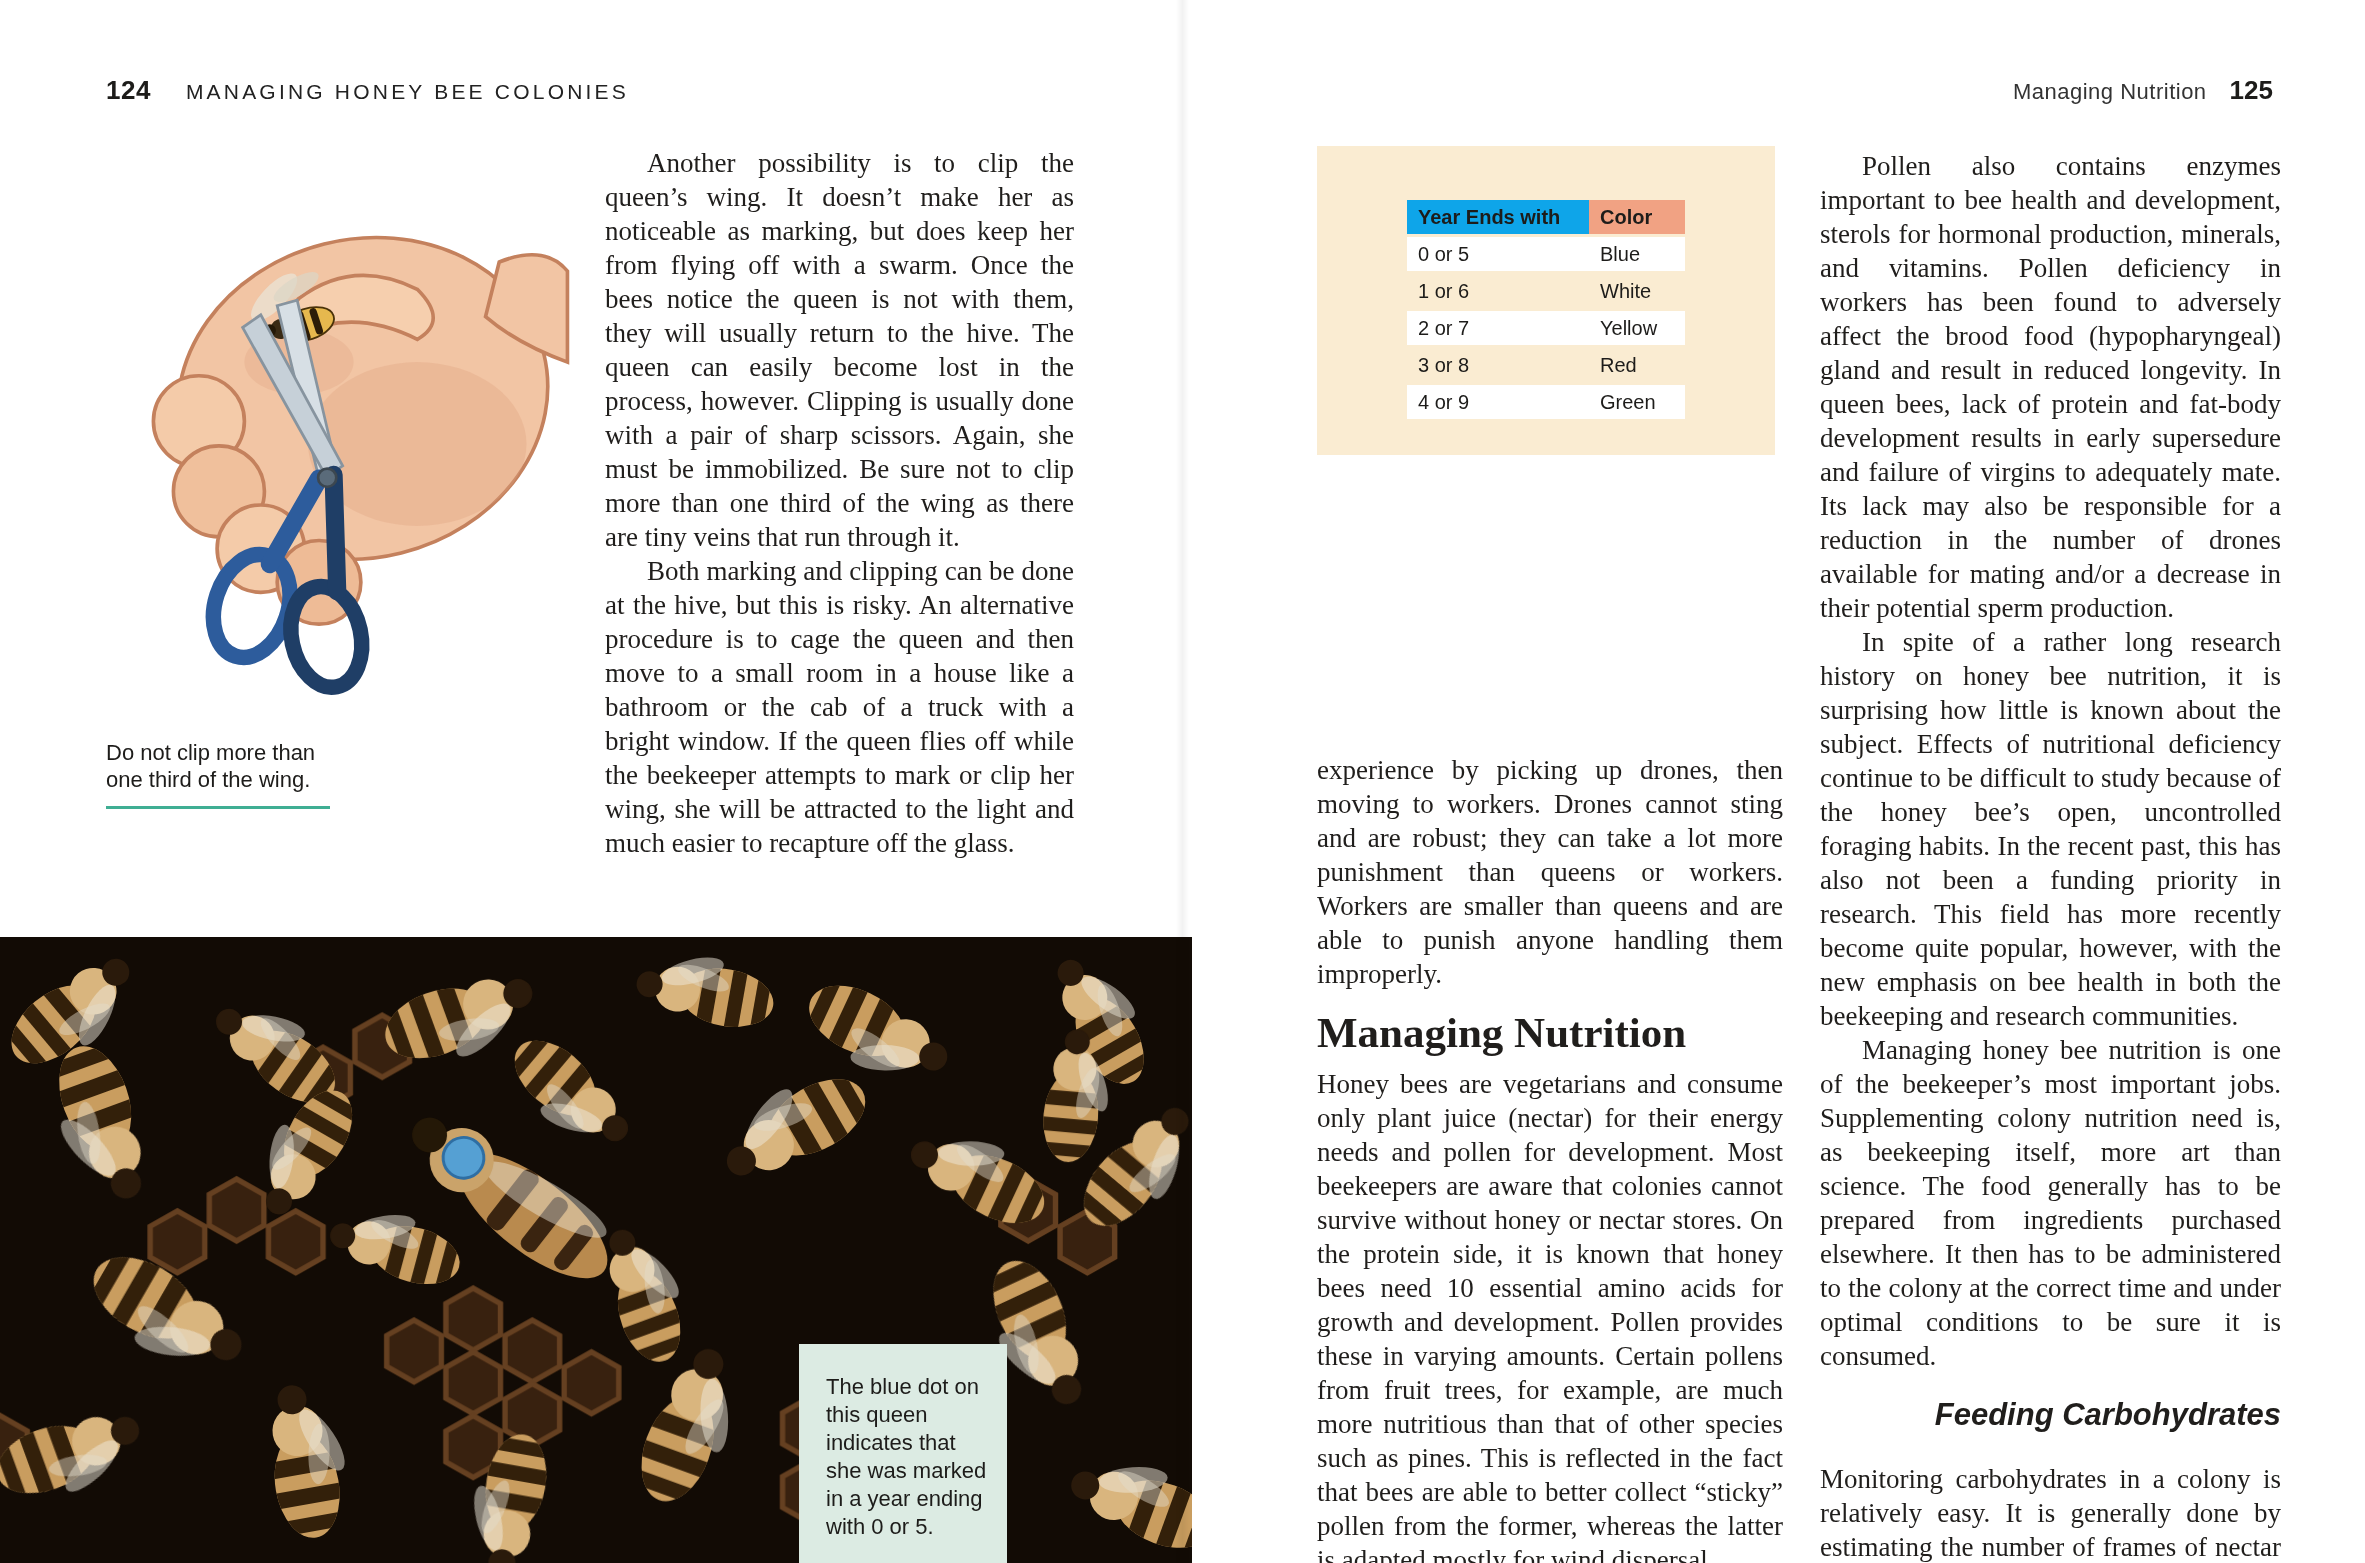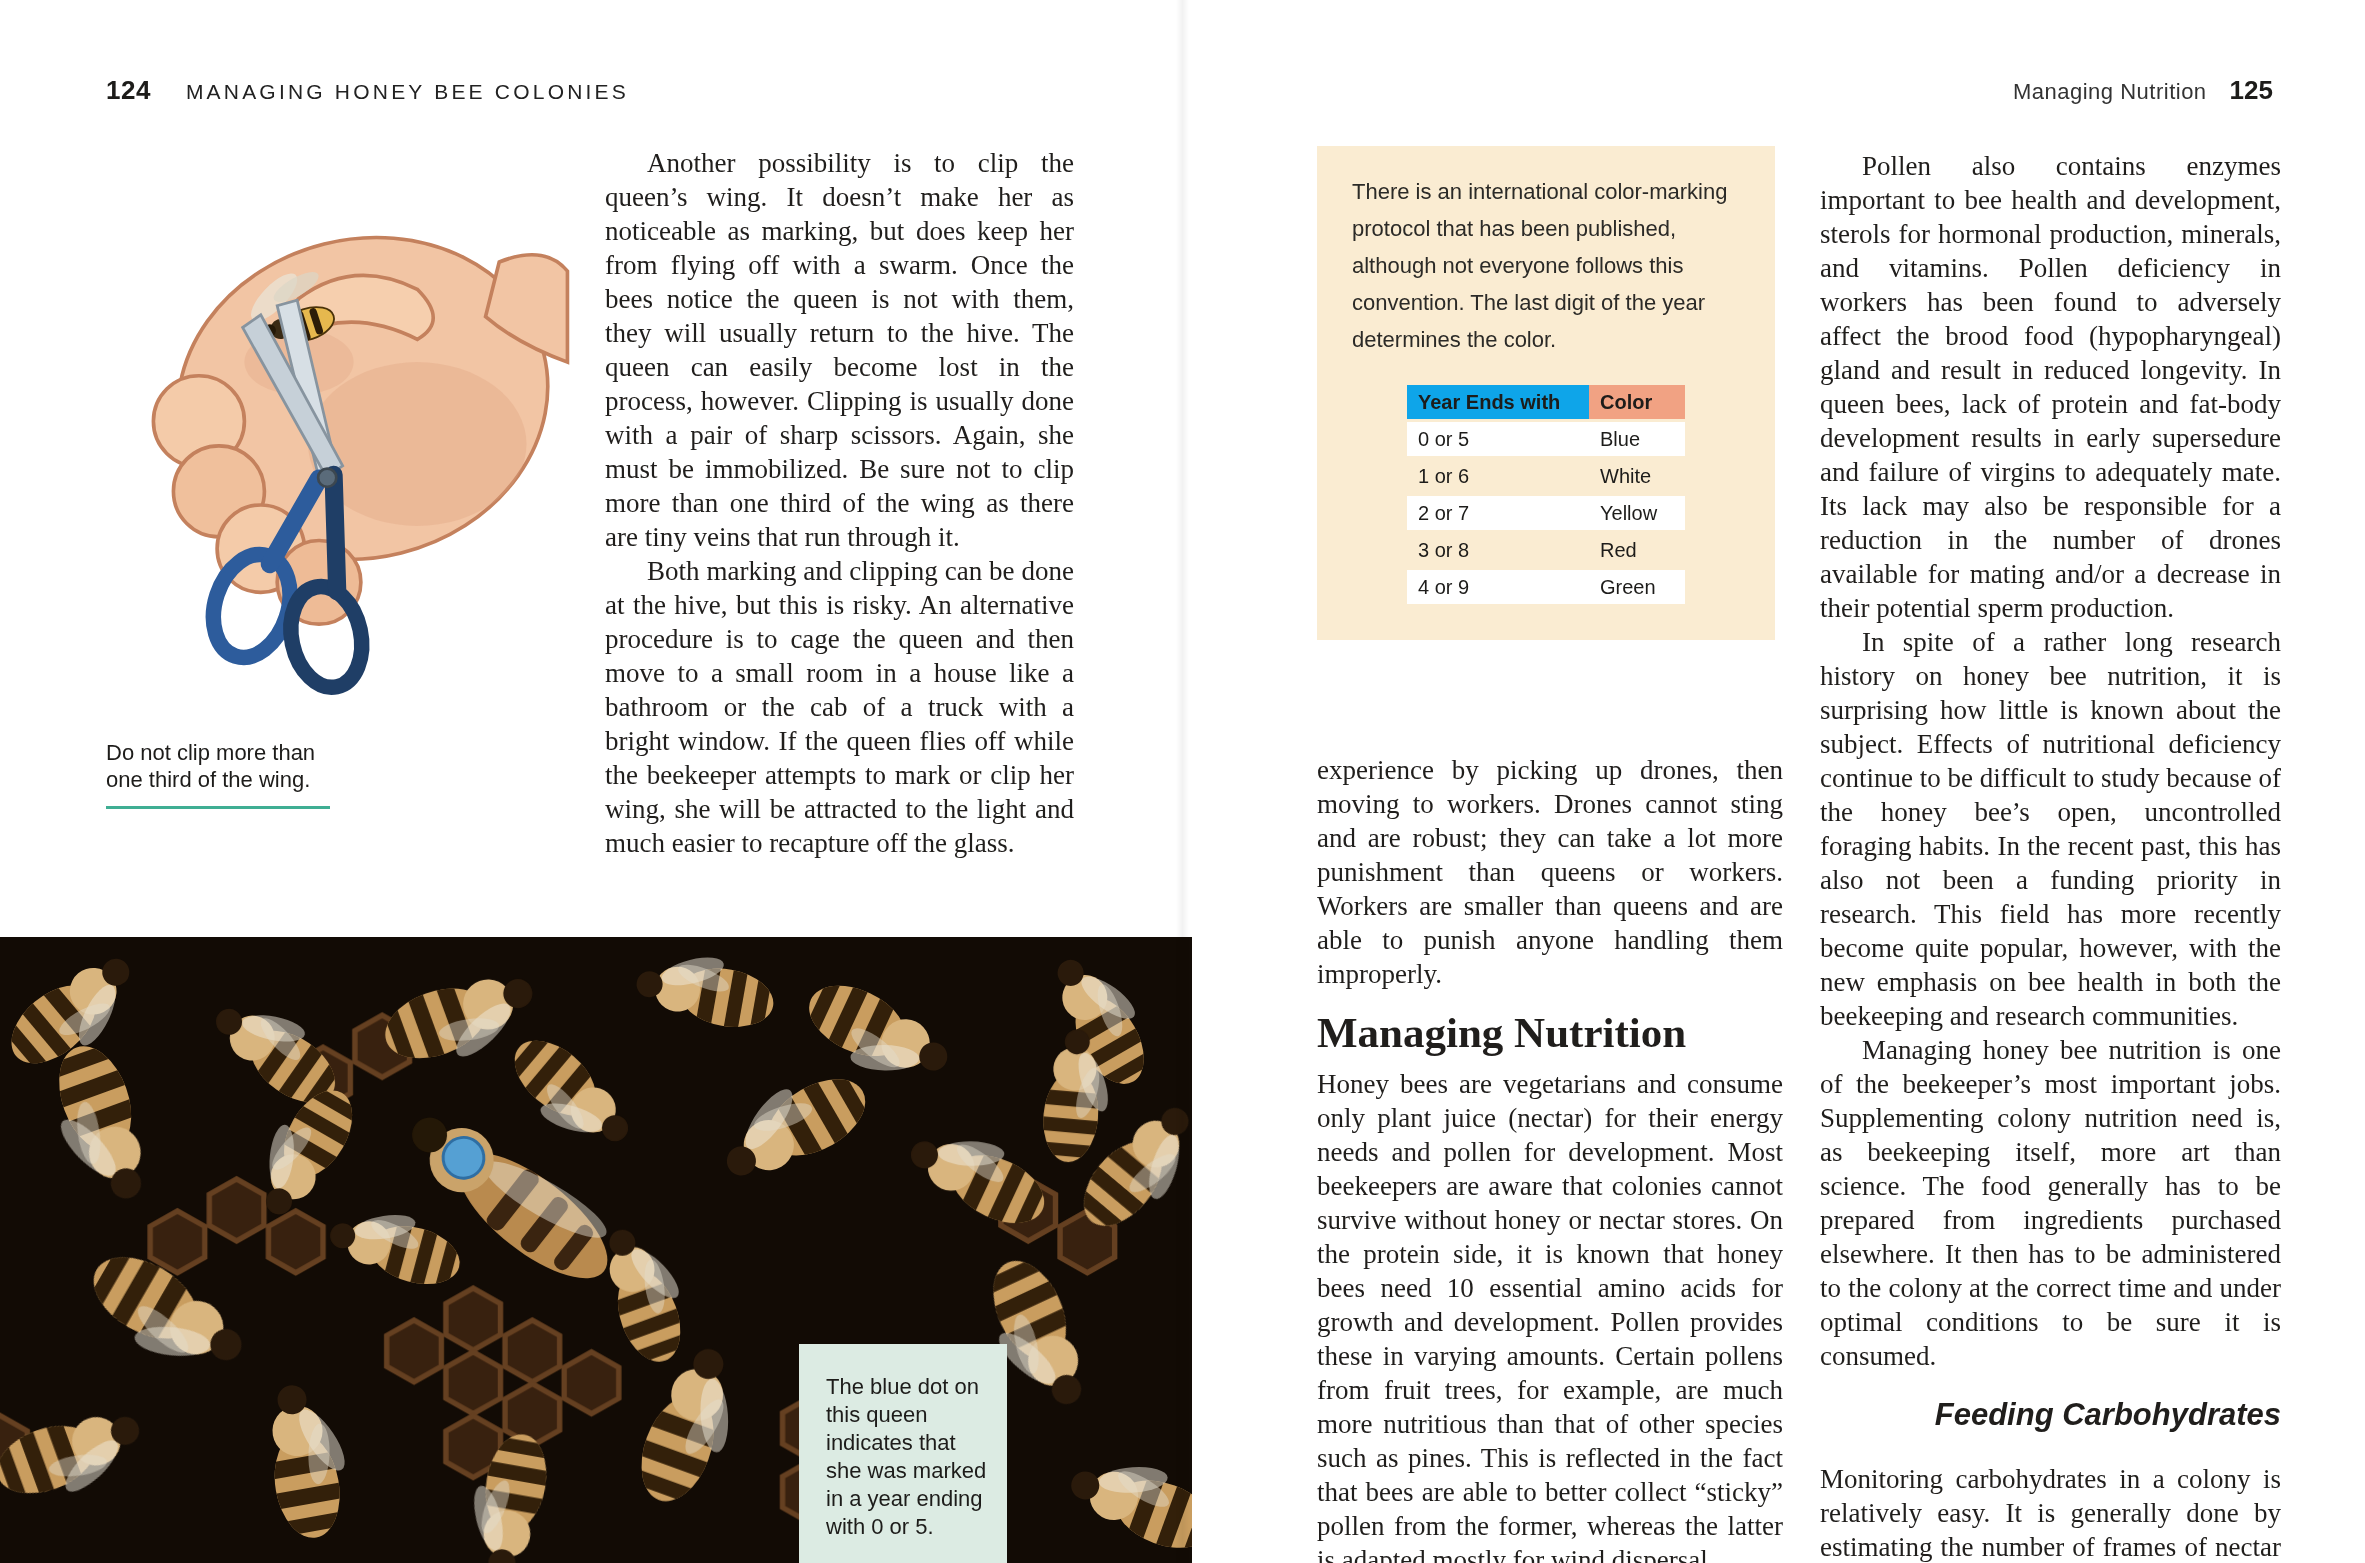--- a/index.html
+++ b/index.html
@@ -198,21 +198,20 @@
     <ellipse cx="52" cy="-14" rx="48" ry="12" fill="#efe9dc" opacity="0.45" transform="rotate(-8 52 -14)"></ellipse>
     <circle cx="-10" cy="0" r="22" fill="#caa36a"></circle>
     <circle cx="-10" cy="-2" r="14" fill="#55a0d3" stroke="#2e6ea3" stroke-width="2"></circle>
     <circle cx="-38" cy="0" r="12" fill="#241807"></circle>
   </g>
 </svg>
 <div id="photo-caption" style="background: rgb(220, 235, 227);">The blue dot on this queen indicates that she was marked in a year ending with 0 or 5.</div>
 
 <div id="sidebar">
   <div id="sidebar-body" style="background: rgb(250, 236, 210);">
-    <p class="sb-text">There is an international color-marking protocol that has been published, although not everyone follows this convention. The last digit of the year determines the color.</p>
     <table class="color-table">
       <tbody>
           <tr>
         <th style="background: #0ea5e9;">Year Ends with</th>
         <th style="background: rgb(241, 162, 131);">Color</th>
       </tr>
       <tr class="w">
         <td>0 or 5</td>
         <td>Blue</td>
       </tr>

